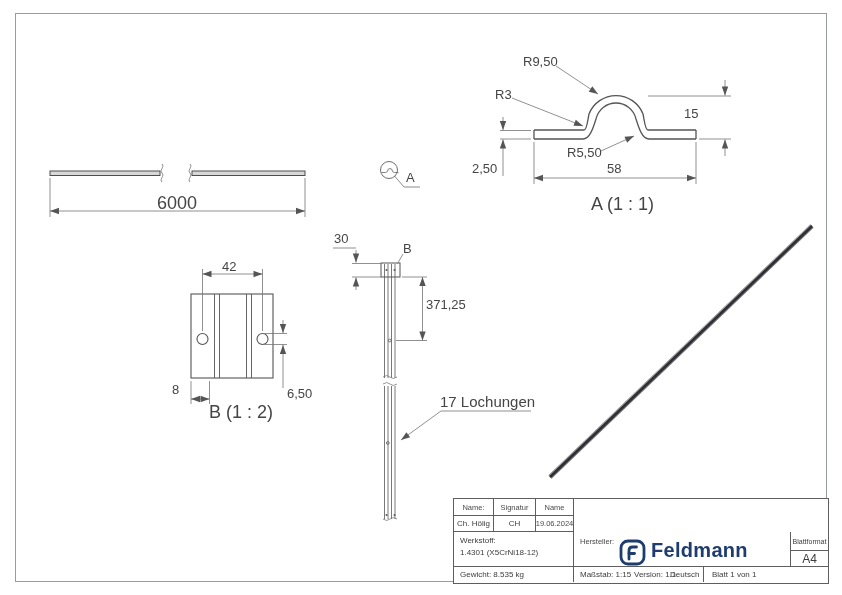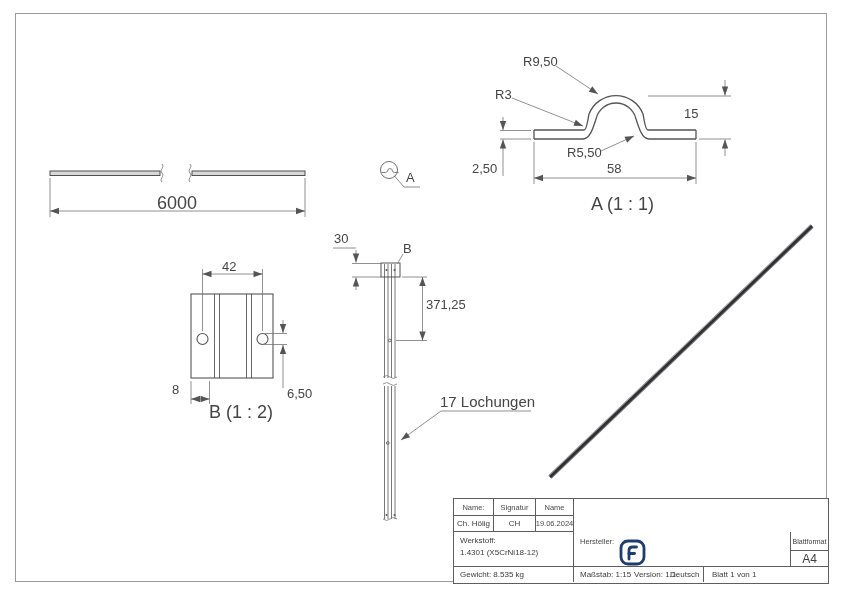--- a/index.html
+++ b/index.html
@@ -177,20 +177,21 @@
 
 
     <div class="cell bR bB" style="left:120px;top:33px;width:217px;height:35px;">
       <div class="small" style="position:absolute;left:6px;top:5px;">Hersteller:</div>
       <div id="logo">
         <svg width="27" height="27" viewBox="0 0 27 27" style="position:absolute;left:0;top:0;">
           <rect x="2" y="2" width="23" height="23" rx="7" fill="none" stroke="#1e3d6e" stroke-width="2.8"></rect>
           <path d="M10,20 V11.5 Q10,8 13.5,8 H17.5" fill="none" stroke="#1e3d6e" stroke-width="2.8" stroke-linecap="round"></path>
           <path d="M10,14.5 H15.5" fill="none" stroke="#1e3d6e" stroke-width="2.8" stroke-linecap="round"></path>
         </svg>
+        <div id="brandtxt">Feldmann</div>
       </div>
     </div>
     <div class="cell bB ctr" style="left:337px;top:33px;width:37px;height:19px;font-size:7px;">Blattformat</div>
     <div class="cell bB ctr a4" style="left:337px;top:53px;width:37px;height:15px;">A4</div>
 
     <div class="cell" style="left:120px;top:68px;width:129px;height:15px;">
       <span style="position:absolute;left:6px;top:3px;">Maßstab: 1:15</span>
       <span style="position:absolute;left:60px;top:3px;">Version: 1.1</span>
       <span style="position:absolute;left:96px;top:3px;">Deutsch</span>
     </div>

